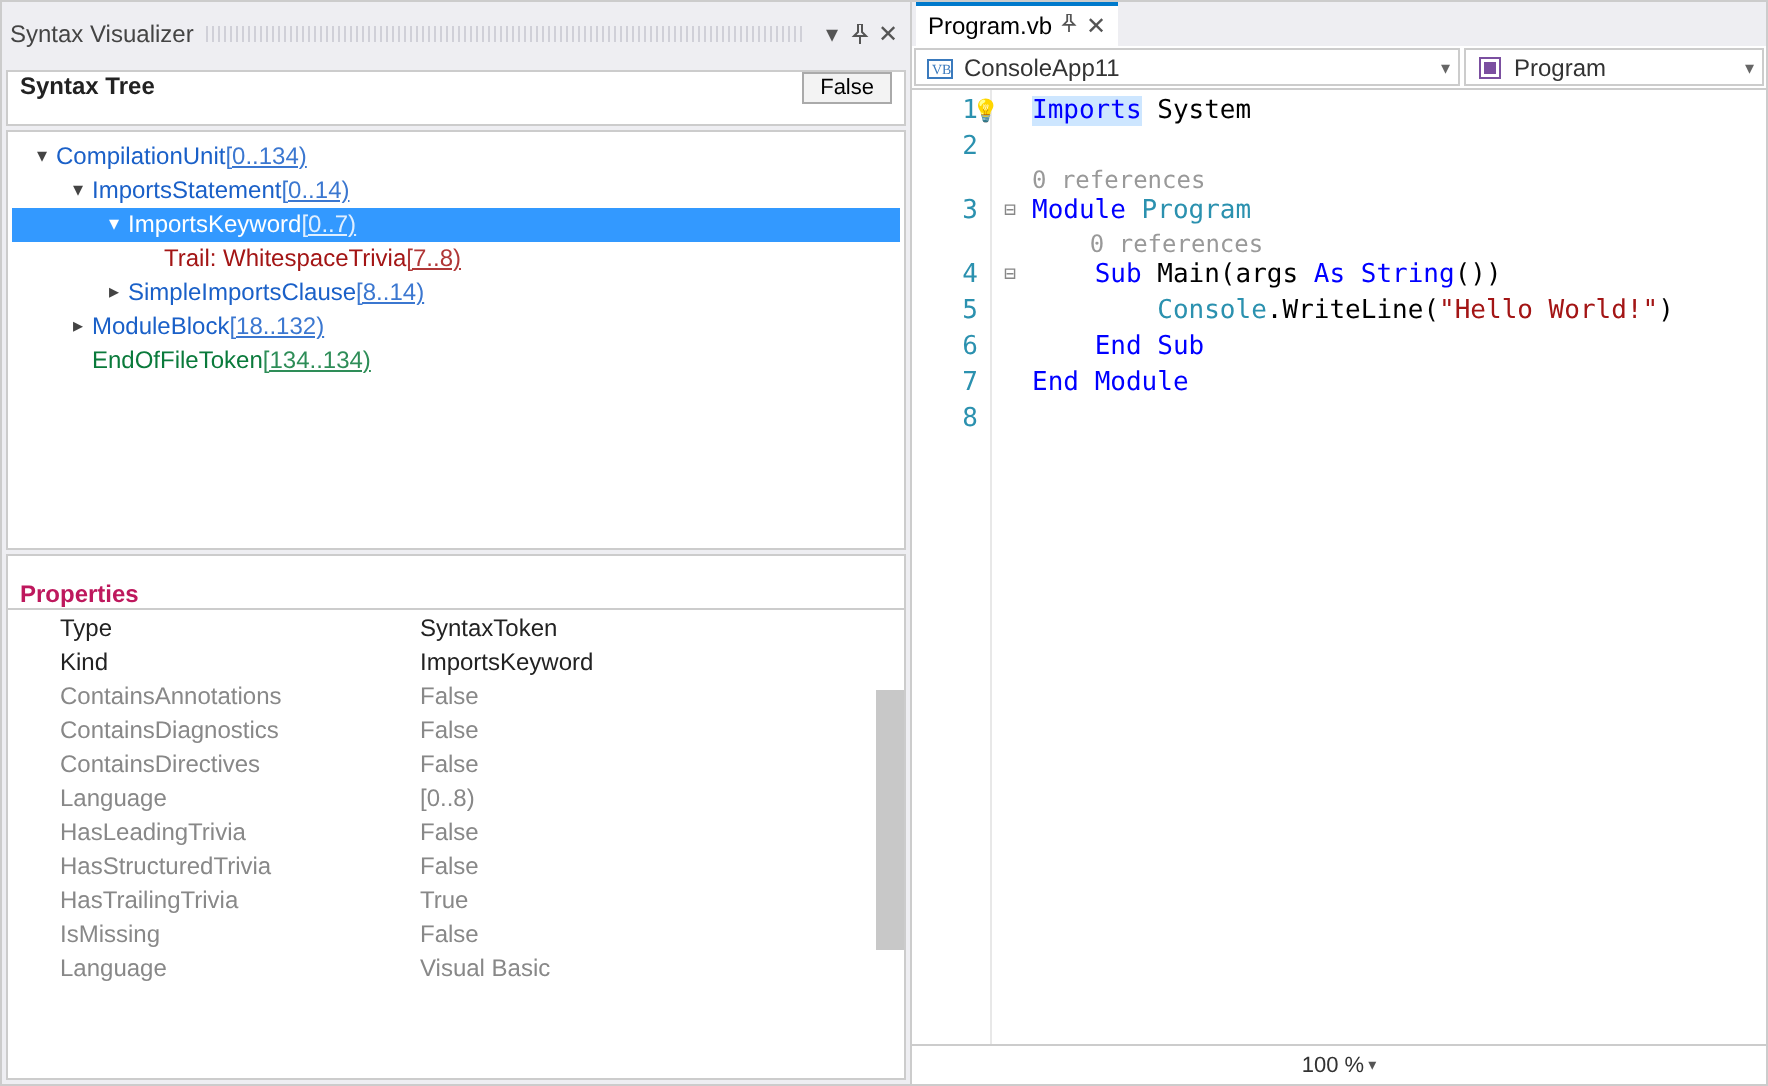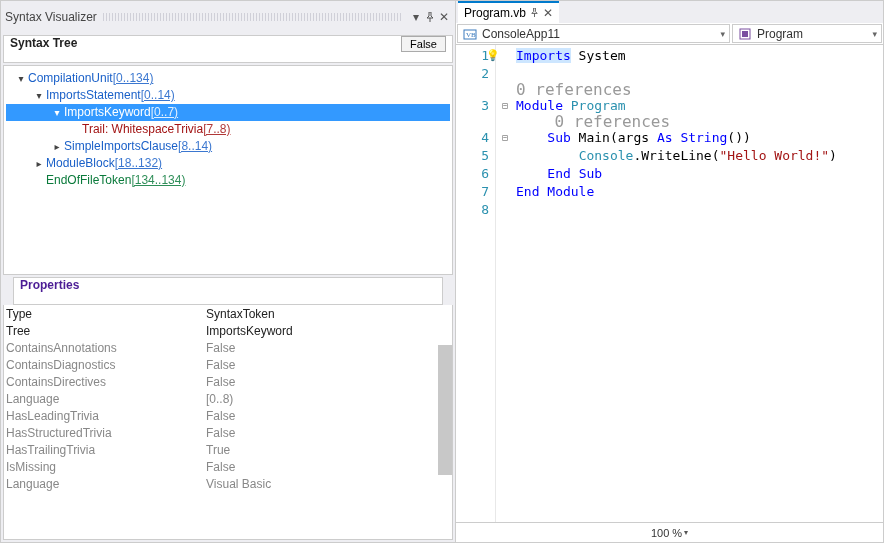--- a/index.html
+++ b/index.html
@@ -81,38 +81,37 @@
     width: 14px; text-align: center; color:#444; font-size:10px;
   }
   .tree-row.selected .arrow { color:#fff; }
   .tree-row .range { color: inherit; opacity:0.85;text-decoration:underline; }
   .tree-row.leaf { color: #a31515; }
   .tree-row.green { color: #0a7a3b; }
   .props-header {
     height: 28px;
     background: #fff;
     border: 1px solid #ccc;
-    margin: 0 12px;
-    display: flex; align-items:flex-start; padding:0 6px;
-    font-weight:600; color:#4c1d95;
+    margin: 0 2px;
+    display: flex; align-items:flex-end; padding:0 6px;
+    font-weight:600; color:#be185d;
   }
   .props-area {
     flex: 1;
     background: #fff;
     border: 1px solid #ccc;
     border-top: none;
     margin: 0 2px 2px 2px;
     overflow: hidden;
     position: relative;
   }
   .prop-row {
     display:flex; height:17px; align-items:center;
-    padding-left: 2px;
+    padding-left: 26px;
     color:#222;
-    gap:20px;
   }
   .prop-row.dim { color:#888; }
   .prop-row .k { width: 180px; }
   .prop-scrollbar {
     position:absolute; right:0; top:40px; width:14px; height:130px;
     background:#c8c8c8; border-radius:0;
   }
   
   .right-panel {
     flex: 1;
@@ -179,21 +178,21 @@
     flex:1;
     padding: 2px 0 0 2px;
     white-space: pre;
     color:#000;
   }
   .code .line { height:18px; }
   .kw { color:#0000ff; }
   .type { color:#2b91af; }
   .str { color:#a31515; }
   .sel { background:#cde6ff; }
-  .codelens { color:#999; font-size:16px; height:14px; line-height:14px; padding-left:0; }
+  .codelens { color:#999; font-size:12px; height:14px; line-height:14px; padding-left:0; }
   .statusbar {
     height:20px; border-top:1px solid #ccc;
     display:flex; align-items:center; padding:0 6px;
     font-size:11px; color:#333;justify-content:center;
   }
   .statusbar .dd { font-size:8px; color:#555; margin-left:2px; }
   .icon-box { display:inline-flex; width:16px; height:16px; align-items:center; justify-content:center; }
 </style>
 </head>
 <body>
@@ -258,21 +257,21 @@
     <span>Properties</span>
   </div>
 
   <div class="props-area">
     <div id="props-top">
         <div class="prop-row">
           <span class="k">Type</span>
           <span>SyntaxToken</span>
         </div>
         <div class="prop-row">
-          <span class="k">Tree</span>
+          <span class="k">Kind</span>
           <span>ImportsKeyword</span>
         </div>
       </div>
     <div id="props-list">
         <div class="prop-row dim">
           <span class="k">ContainsAnnotations</span>
           <span>False</span>
         </div>
         <div class="prop-row dim">
           <span class="k">ContainsDiagnostics</span>

